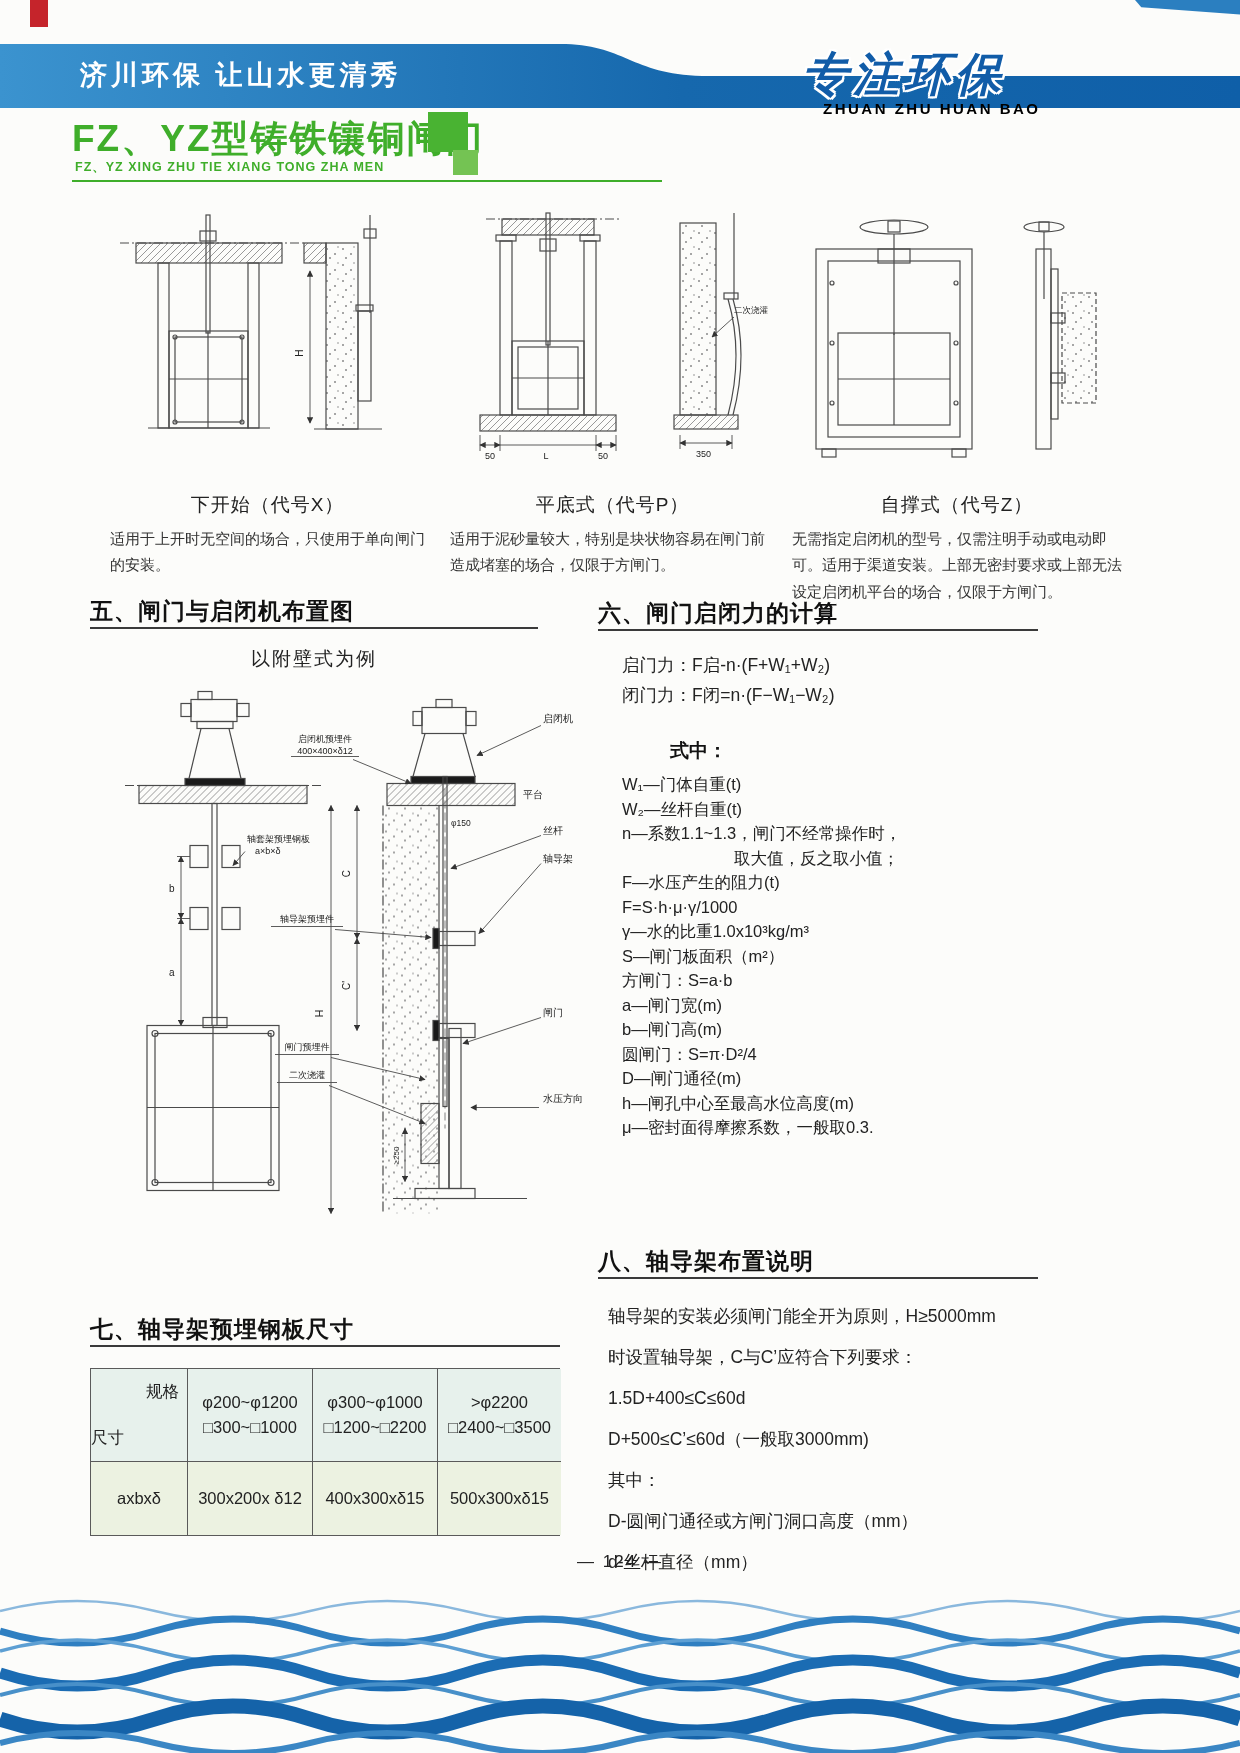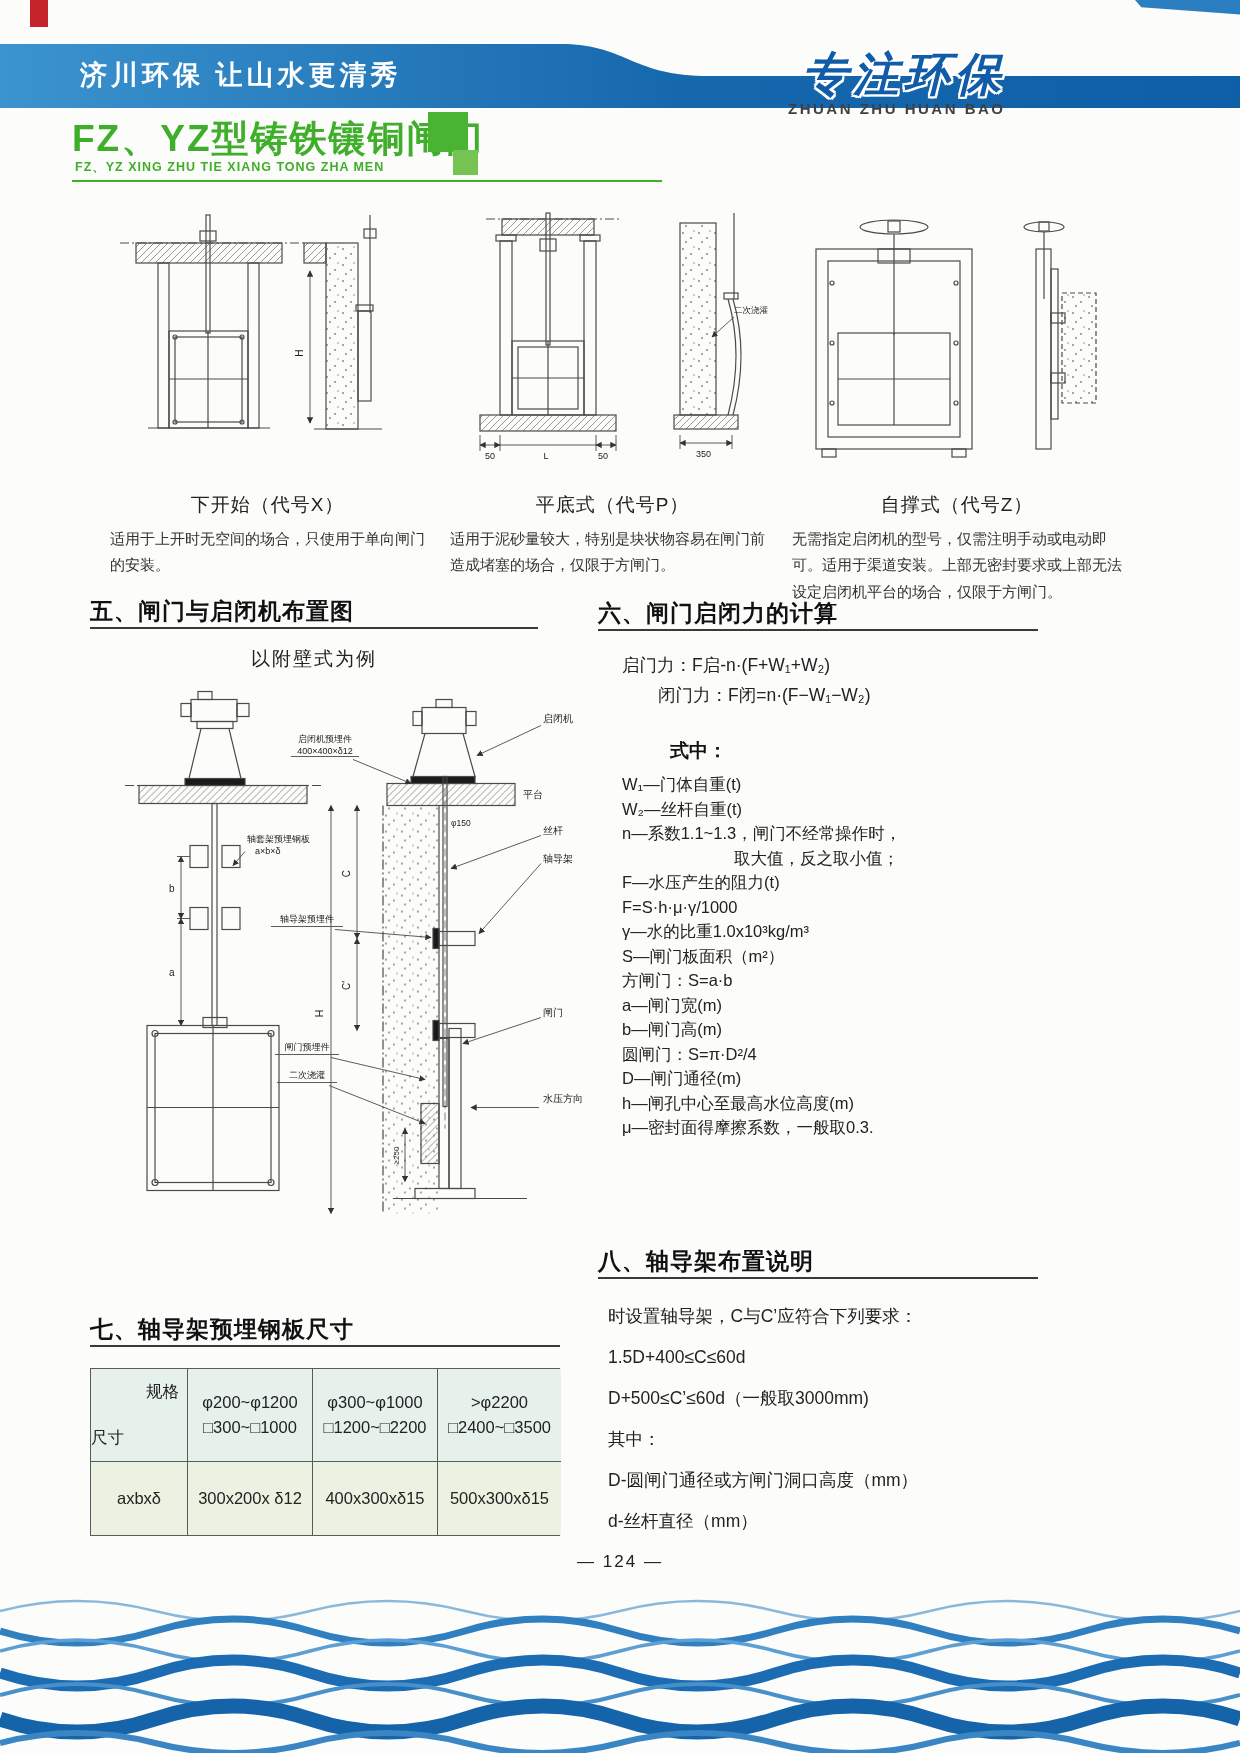--- a/index.html
+++ b/index.html
@@ -11,21 +11,21 @@
   
   .artifact-red  { left:30px; top:0; width:18px; height:27px; background:#c5242b; }
   .artifact-blue { right:0; top:0; width:105px; height:24px; background:#2b7fc0;
                    clip-path:polygon(0 0,100% 0,100% 60%,6% 30%); }
 
   
   .slogan { left:80px; top:57px; color:#fff; font-size:27px; letter-spacing:4px; font-weight:bold; }
   .brand  { left:802px; top:44px; color:#115ca8; font-size:46px; font-weight:bold;
             letter-spacing:5px; font-style:italic;
             text-shadow:-2px 0 #fff,2px 0 #fff,0 -2px #fff,0 2px #fff,-2px -2px #fff,2px 2px #fff,-2px 2px #fff,2px -2px #fff; }
-  .brand-sub { left:788px; top:100px; color:#404040; font-size:15px; font-weight:bold; letter-spacing:2.5px; }
+  .brand-sub { left:823px; top:100px; color:#000000; font-size:15px; font-weight:bold; letter-spacing:2.5px; }
   .title  { left:72px; top:114px; color:#3fae2a; font-size:37px; font-weight:bold; letter-spacing:2px; }
   .title-pinyin { left:75px; top:159px; color:#3fae2a; font-size:12.5px; font-weight:bold; letter-spacing:1px; }
   .title-line { left:72px; top:180px; width:590px; height:2px; background:#3fae2a; }
   .sq-big   { left:428px; top:112px; width:40px; height:40px; background:#49b332; }
   .sq-small { left:453px; top:150px; width:25px; height:25px; background:#74c353; }
 
   
   .card { position:absolute; }
   .card .caption { text-align:center; font-size:19px; color:#222; margin-top:4px; letter-spacing:1px; }
   .card .desc { font-size:15px; line-height:1.75; color:#333; margin-top:8px; padding:0 10px; }
@@ -319,21 +319,21 @@
     <text x="448" y="332" font-size="10">闸门</text>
     <text x="448" y="418" font-size="10">水压方向</text>
     <text x="228" y="330" font-size="11" transform="rotate(-90 228 330)" text-anchor="middle">H</text>
     <text x="255" y="190" font-size="10" transform="rotate(-90 255 190)" text-anchor="middle">C</text>
     <text x="255" y="302" font-size="10" transform="rotate(-90 255 302)" text-anchor="middle">C'</text>
     <text x="304" y="472" font-size="8" transform="rotate(-90 304 472)" text-anchor="middle">≥250</text>
   </svg>
 
   <div class="abs sec-h" style="left:598px;top:598px;width:440px">六、闸门启闭力的计算</div>
   <div class="abs formula" style="left:622px;top:650px">启门力：F启-n·(F+W₁+W₂)</div>
-  <div class="abs formula" style="left:658px;top:680px">闭门力：F闭=n·(F−W₁−W₂)</div>
+  <div class="abs formula" style="left:622px;top:680px">闭门力：F闭=n·(F−W₁−W₂)</div>
   <div class="abs where" style="left:622px;top:738px">式中：</div>
 
   <div class="abs" style="left:622px;top:772px">
     <div class="calc-item">W₁—门体自重(t)</div>
     <div class="calc-item">W₂—丝杆自重(t)</div>
     <div class="calc-item">n—系数1.1~1.3，闸门不经常操作时，</div>
     <div class="calc-item indent">取大值，反之取小值；</div>
     <div class="calc-item">F—水压产生的阻力(t)</div>
     <div class="calc-item">F=S·h·μ·γ/1000</div>
     <div class="calc-item">γ—水的比重1.0x10³kg/m³</div>
@@ -342,20 +342,21 @@
     <div class="calc-item">a—闸门宽(m)</div>
     <div class="calc-item">b—闸门高(m)</div>
     <div class="calc-item">圆闸门：S=π·D²/4</div>
     <div class="calc-item">D—闸门通径(m)</div>
     <div class="calc-item">h—闸孔中心至最高水位高度(m)</div>
     <div class="calc-item">μ—密封面得摩擦系数，一般取0.3.</div>
   </div>
 
   <div class="abs sec-h" style="left:598px;top:1246px;width:440px">八、轴导架布置说明</div>
   <div class="abs" style="left:608px;top:1296px">
+    <div class="s8-line">轴导架的安装必须闸门能全开为原则，H≥5000mm</div>
     <div class="s8-line">时设置轴导架，C与C’应符合下列要求：</div>
     <div class="s8-line">1.5D+400≤C≤60d</div>
     <div class="s8-line">D+500≤C’≤60d（一般取3000mm)</div>
     <div class="s8-line">其中：</div>
     <div class="s8-line">D-圆闸门通径或方闸门洞口高度（mm）</div>
     <div class="s8-line">d-丝杆直径（mm）</div>
   </div>
 
   <div class="abs sec-h" style="left:90px;top:1314px;width:470px">七、轴导架预埋钢板尺寸</div>
   <div class="abs tbl" style="left:90px;top:1368px;width:470px">

